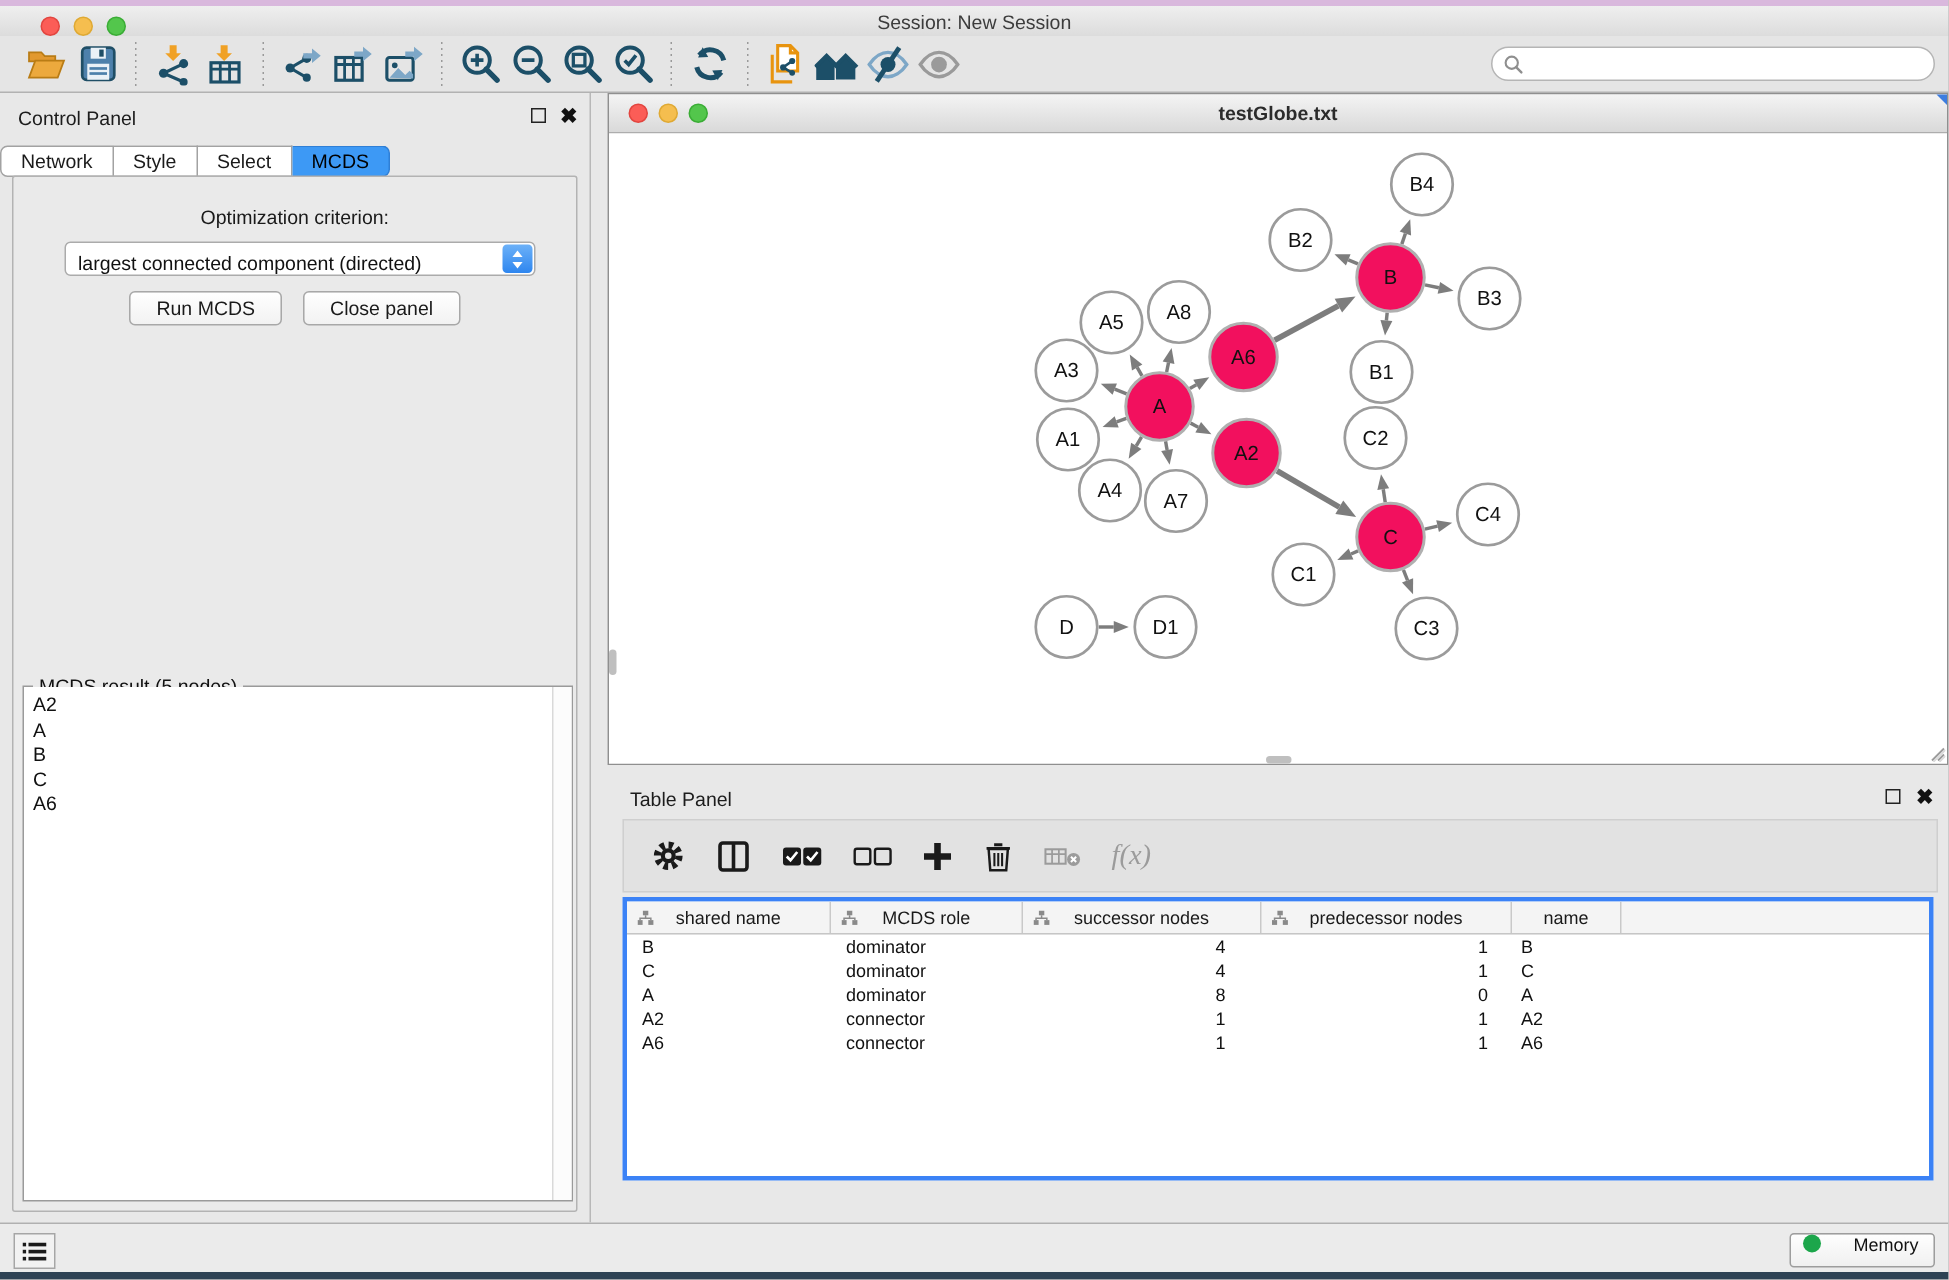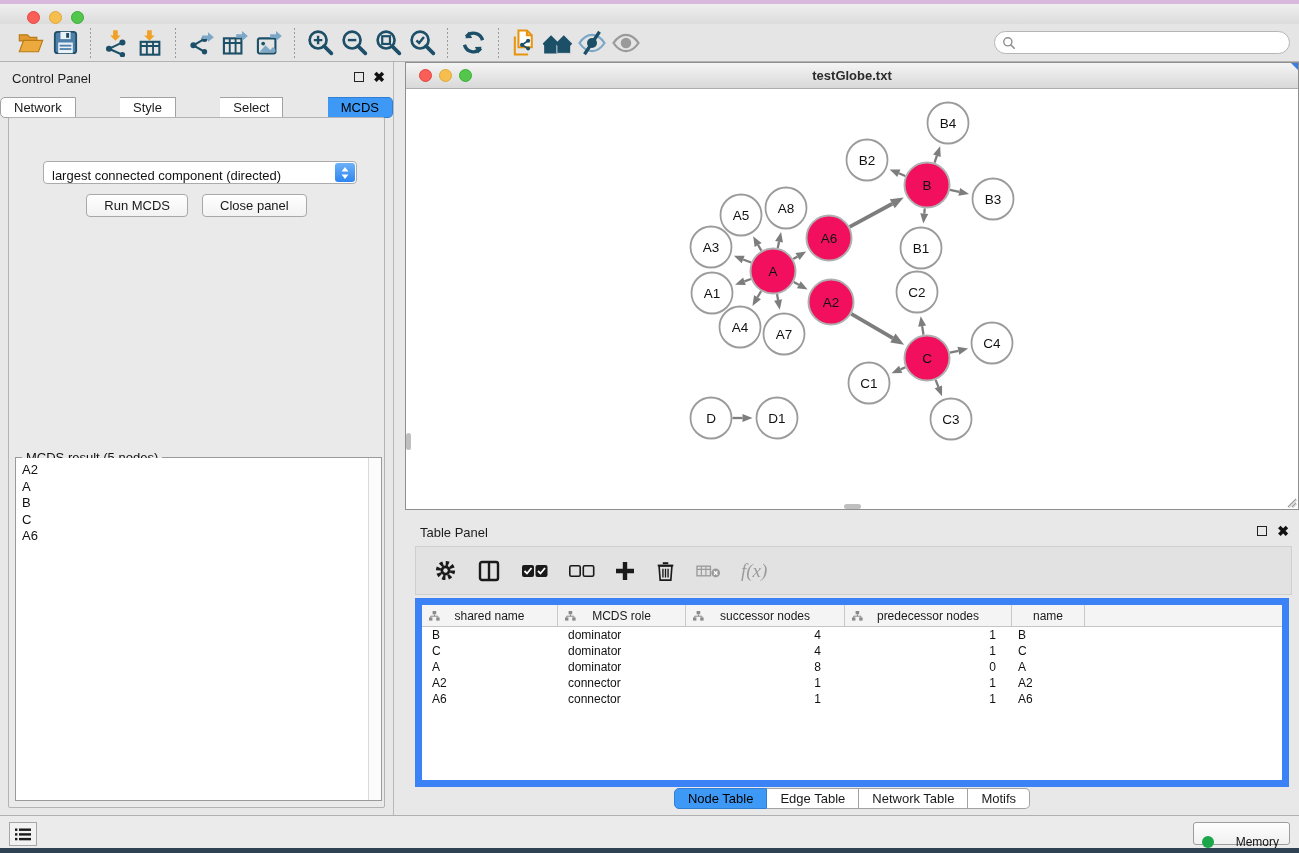--- a/index.html
+++ b/index.html
@@ -27,21 +27,21 @@
     background:#fff; border:1px solid #b5b5b5; border-radius:12px; display:flex; align-items:center; padding-left:7px; }
 
   
   .control-panel { position:absolute; left:0; top:62px; width:394px; height:753px;
     background:#e8e8e8; border-right:1px solid #b8b8b8; }
   .panel-title { position:absolute; left:12px; top:9px; font-size:13px; color:#1c1c1c; }
   .panel-icons { position:absolute; right:8px; top:10px; display:flex; gap:9px; align-items:center; }
   .float-box { width:10px; height:10px; border:1.6px solid #222; background:transparent; }
   .close-x { font-size:14px; font-weight:bold; color:#111; line-height:10px; }
 
-  .seg-tabs { position:absolute; top:35px; left:0; width:100%; display:flex; justify-content:space-between; }
+  .seg-tabs { position:absolute; top:35px; left:0; width:100%; display:flex; justify-content:flex-start; }
   .seg-btn { font-size:13px; color:#1a1a1a; background:#fff; border:1px solid #a2a2a2; border-left:none;
     padding:2px 13px 3px; height:21px; }
   .seg-btn:first-child { border-left:1px solid #a2a2a2; border-radius:5px 0 0 5px; }
   .seg-btn:last-child { border-radius:0 5px 5px 0; }
   .seg-btn.active { background:#3d99f5; border-color:#2f7fd6; color:#000000; }
 
   .cp-content { position:absolute; left:8px; right:8px; top:55px; bottom:7px;
     background:#eaeaea; border:1px solid #b3b3b3; border-radius:2px; }
   .opt-label { position:absolute; top:19px; width:100%; text-align:center; font-size:13px; color:#1a1a1a; }
   .dropdown { position:absolute; left:34px; top:43px; width:314px; height:23px; background:#fff;
@@ -79,53 +79,54 @@
   .resize-grip { position:absolute; right:1px; bottom:1px; }
 
   
   .table-panel { position:absolute; left:405px; top:510px; width:894px; height:305px; background:#e8e8e8; }
   .tp-title { position:absolute; left:15px; top:15px; font-size:13px; color:#1c1c1c; }
   .tp-icons { position:absolute; right:10px; top:16px; display:flex; gap:10px; align-items:center; }
   .tp-toolbar { position:absolute; left:10px; right:7px; top:36px; height:49px;
     background:#e2e2e2; border:1px solid #cfcfcf; display:flex; align-items:center; gap:20px; padding-left:18px; }
   .fx-label { font-family:"Liberation Serif", serif; font-style:italic; font-size:19px; color:#9b9b9b; }
   .data-table { position:absolute; left:10px; right:10px; top:88px; height:189px;
-    background:#fff; border:7px solid #3b82f6; overflow:hidden; }
+    background:#fff; border:3px solid #3b82f6; overflow:hidden; }
   .dt-header { display:flex; height:22px; background:#f4f4f4; border-bottom:1px solid #c6c6c6; }
   .dt-hcell { position:relative; border-right:1px solid #c9c9c9; font-size:12px; color:#1a1a1a;
     display:flex; align-items:center; justify-content:center; flex:0 0 auto; }
   .dt-hcell .tree-ic { position:absolute; left:7px; top:6px; }
   .dt-row { display:flex; height:16px; }
   .dt-cell { flex:0 0 auto; font-size:12px; color:#111; line-height:16px; white-space:nowrap; }
   .bottom-tabs { position:absolute; top:278px; width:100%; display:flex; justify-content:center; }
 
   
   .status-bar { position:absolute; left:0; top:815px; width:100%; height:33px;
     background:#ebebeb; border-top:1px solid #b0b0b0; }
   .list-btn { position:absolute; left:9px; top:6px; width:28px; height:24px;
     background:#f2f2f2; border:1px solid #a6a6a6; display:flex; align-items:center; justify-content:center; }
   .memory-btn { position:absolute; right:9px; top:6px; height:23px;
     background:linear-gradient(#fefefe,#f0f0f0); border:1px solid #9d9d9d; border-radius:3px;
-    display:flex; align-items:center; gap:22px; padding:16px 10px 0 8px; font-size:12px; color:#111; }
+    display:flex; gap:22px; padding:0 10px 0 8px; font-size:12px; color:#111; }
   .mem-dot { width:12px; height:12px; border-radius:50%; background:#1ca64b; }
   .desktop-bottom { position:absolute; left:0; top:848px; width:100%; height:5px; background:#2e4254; }
 
   svg { display:block; }
 </style>
 </head>
 <body>
 
 <div id="app">
 
   <div class="desktop-top"></div>
 
   <div class="titlebar">
     <span class="tl red" style="left:27px"></span>
     <span class="tl yellow" style="left:49px"></span>
     <span class="tl green" style="left:71px"></span>
+    <div class="titlebar-text">Session: New Session</div>
   </div>
 
   <div class="toolbar">
     <div class="tool-btn">
       <svg width="28" height="28" viewBox="0 0 24 24">
         <path d="M2 5h7l2 2.2h6v3H2z" fill="#e2992f" stroke="#b97c15" stroke-width="1"></path>
         <path d="M2 19.5 5.6 9.8H22l-3.6 9.7z" fill="#eca93d" stroke="#b97c15" stroke-width="1"></path>
       </svg>
     </div>
     <div class="tool-btn">
@@ -264,20 +265,21 @@
       <span class="float-box"></span>
       <span class="close-x">✖</span>
     </div>
     <div class="seg-tabs" id="cp-tabs">
         <button class="seg-btn">Network</button>
         <button class="seg-btn">Style</button>
         <button class="seg-btn">Select</button>
         <button class="seg-btn active">MCDS</button>
       </div>
     <div class="cp-content">
+      <div class="opt-label">Optimization criterion:</div>
       <div class="dropdown">
         <span>largest connected component (directed)</span>
         <span class="dd-stepper">
           <svg width="10" height="14" viewBox="0 0 10 14">
               <path d="M5 1 8.4 5.4H1.6z M5 13 1.6 8.6h6.8z" fill="#fff"></path>
             </svg>
         </span>
       </div>
       <div class="btn-row">
         <button class="push-btn">Run MCDS</button>
@@ -526,26 +528,20 @@
           </div>
           <div class="dt-row">
             <div class="dt-cell" style="width: 136px; padding: 0px 0px 0px 10px; text-align: left;">A6</div>
             <div class="dt-cell" style="width: 128px; padding: 0px 0px 0px 10px; text-align: left;">connector</div>
             <div class="dt-cell" style="width: 159px; padding: 0px 24px 0px 0px; text-align: right;">1</div>
             <div class="dt-cell" style="width: 167px; padding: 0px 16px 0px 0px; text-align: right;">1</div>
             <div class="dt-cell" style="width: 73px; padding: 0px 0px 0px 6px; text-align: left;">A6</div>
           </div>
         </div>
     </div>
-    <div class="bottom-tabs" id="tp-tabs">
-        <button class="seg-btn active">Node Table</button>
-        <button class="seg-btn">Edge Table</button>
-        <button class="seg-btn">Network Table</button>
-        <button class="seg-btn">Motifs</button>
-      </div>
   </div>
 
   <div class="status-bar">
     <div class="list-btn">
       <svg width="16" height="13" viewBox="0 0 16 13">
         <rect x="0" y="0.5" width="2.4" height="2.4" fill="#1a1a1a"></rect>
           <rect x="4" y="0.5" width="12" height="2.4" fill="#1a1a1a"></rect>
         <rect x="0" y="5.2" width="2.4" height="2.4" fill="#1a1a1a"></rect>
           <rect x="4" y="5.2" width="12" height="2.4" fill="#1a1a1a"></rect>
         <rect x="0" y="9.9" width="2.4" height="2.4" fill="#1a1a1a"></rect>

